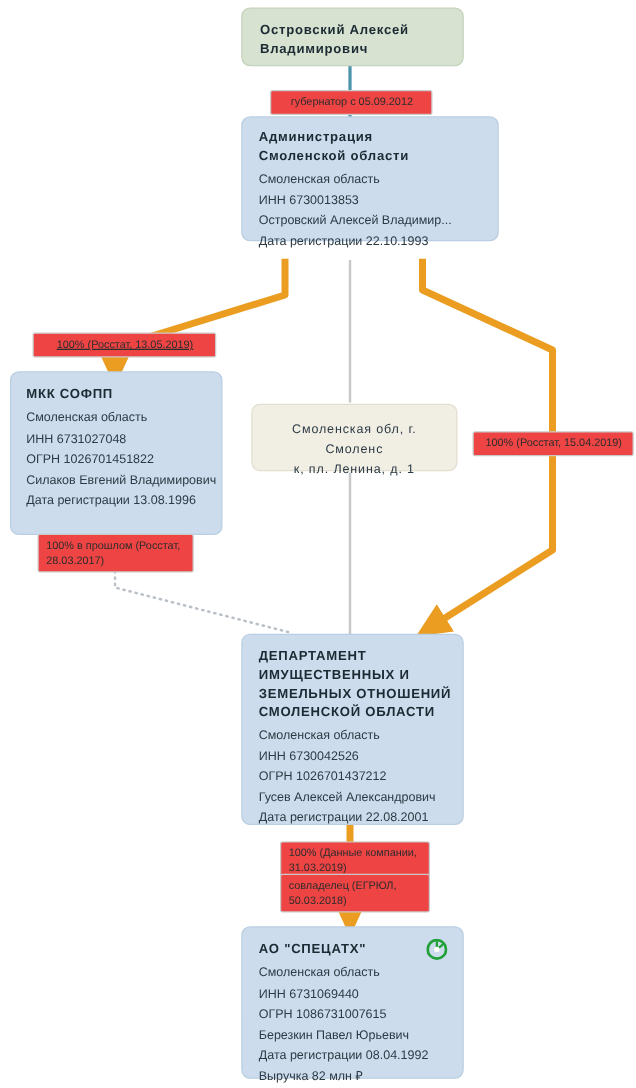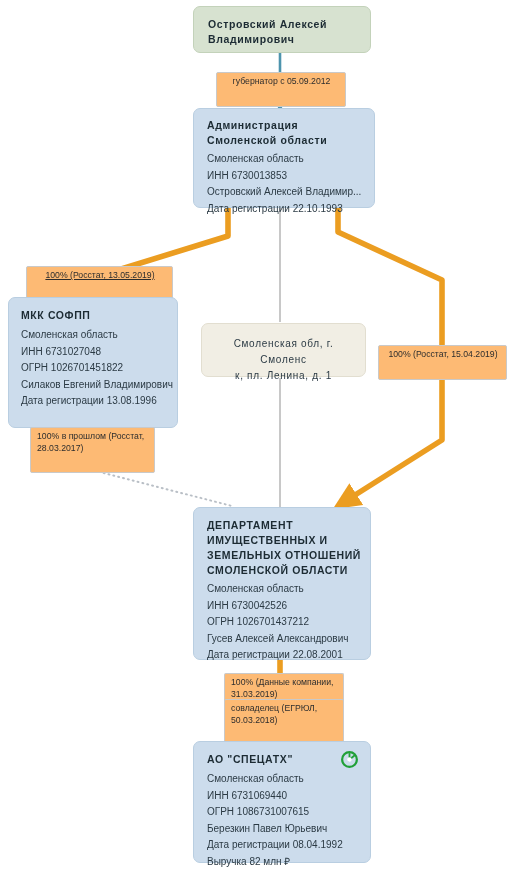--- a/index.html
+++ b/index.html
@@ -64,26 +64,26 @@
     color: #2b3a44;
     font-size: 10px;
     letter-spacing: 0.7px;
     line-height: 16px;
     text-align: center;
   }
 
   .label {
     position: absolute;
     box-sizing: border-box;
-    background: #fdba74;
+    background: #ef4444;
     border: 1px solid #c9c9c9;
     color: #2d2d2d;
     font-size: 8.7px;
     line-height: 11.5px;
-    padding: 3px 5px 18px 6px;
+    padding: 3px 5px 3px 6px;
     border-radius: 2px;
     white-space: pre-line;
   }
 
   .sber-icon {
     position: absolute;
     width: 17px;
     height: 17px;
   }
 </style>
@@ -116,21 +116,21 @@
     <path d="M 280,660 L 280,736" fill="none" stroke="#eb9d21" stroke-width="5.6" marker-end="url(#arrow-orange)"></path>
   </svg>
 
   <div class="node node-green" style="left:193px; top:6px; width:178px; height:47px; padding:10px 0 0 14px;">
     <div class="node-title node-title-green">Островский Алексей</div>
     <div class="node-title node-title-green">Владимирович</div>
   </div>
 
   <div class="label" style="left:216px; top:72px; width:130px; text-align:center;">губернатор с 05.09.2012</div>
 
-  <div class="node node-blue" style="left:193px; top:108px; width:182px; height:100px; padding:9px 0 0 13px;">
+  <div class="node node-blue" style="left:193px; top:93px; width:206px; height:100px; padding:9px 0 0 13px;">
     <div class="node-title">Администрация</div>
     <div class="node-title">Смоленской области</div>
     <div style="height:3px;"></div>
     <div class="node-line">Смоленская область</div>
     <div class="node-line">ИНН 6730013853</div>
     <div class="node-line">Островский Алексей Владимир...</div>
     <div class="node-line">Дата регистрации 22.10.1993</div>
   </div>
 
   <div class="label" style="left:26px; top:266px; width:147px; text-align:center;text-decoration:underline;">100% (Росстат, 13.05.2019)</div>

